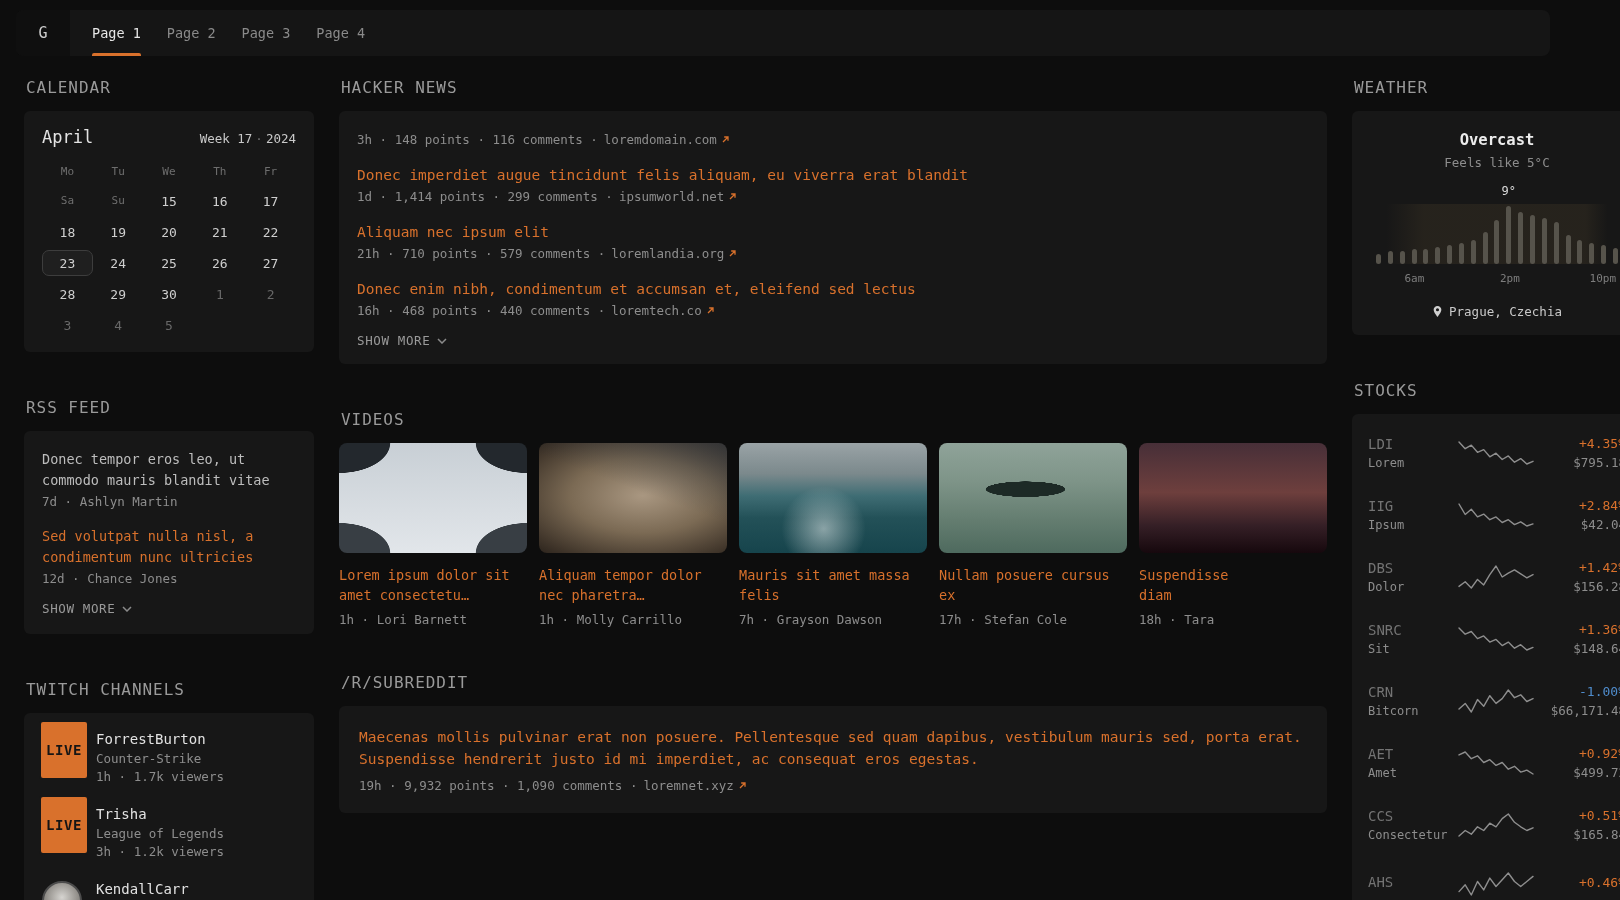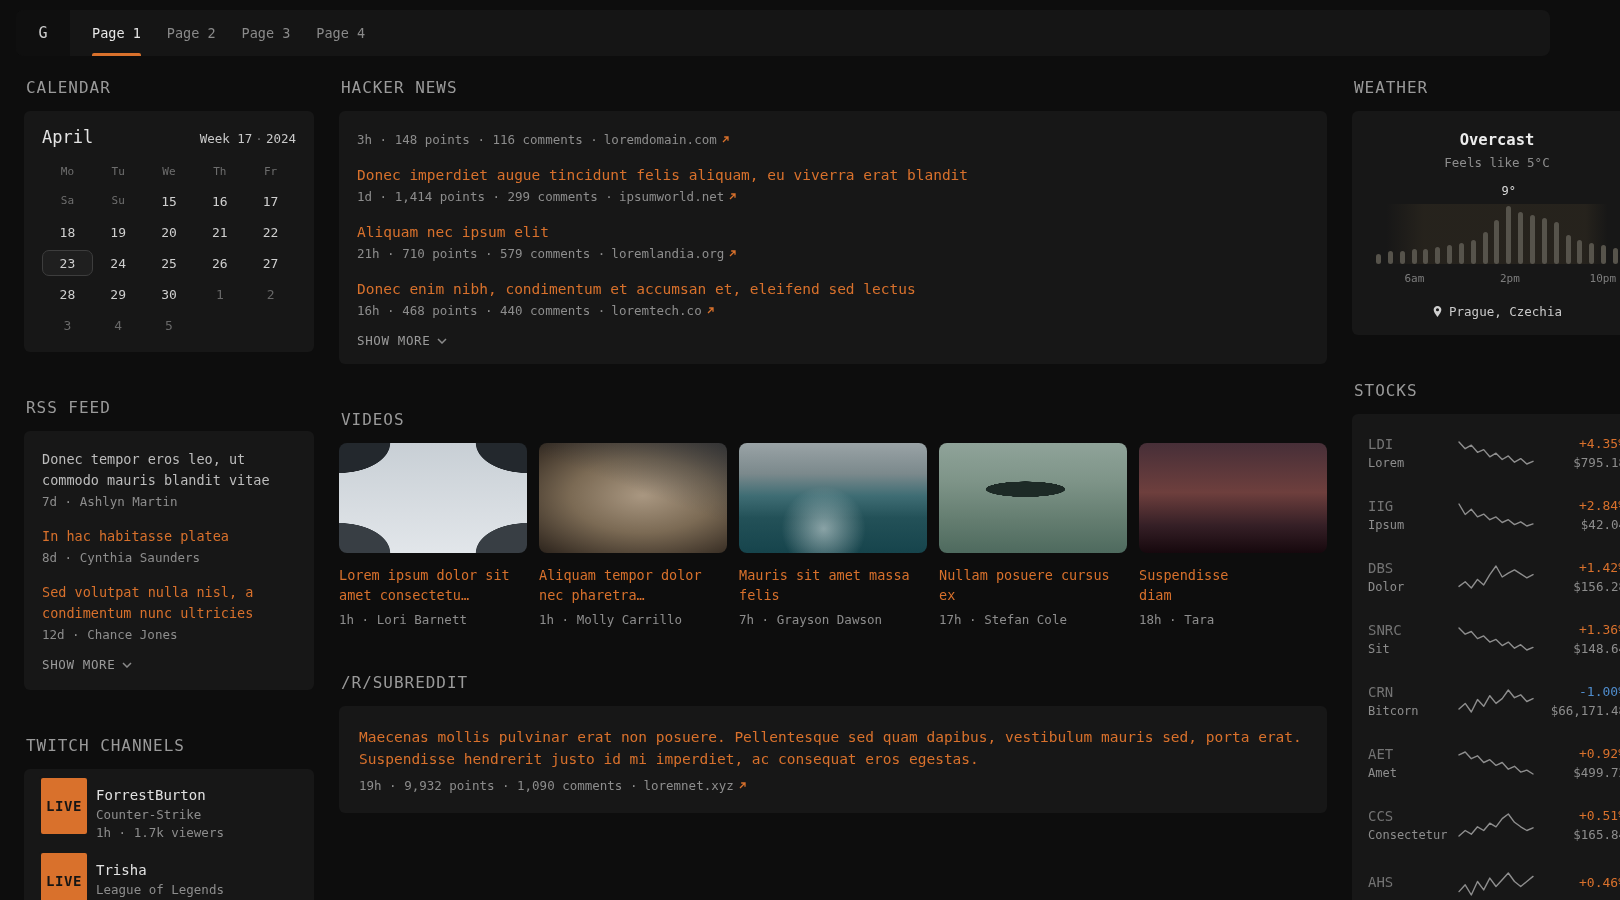--- a/index.html
+++ b/index.html
@@ -227,24 +227,20 @@
           </div>
         </div>
       </section>
 
       <section>
         <h2 class="sec-title">RSS FEED</h2>
         <div class="card feed-card">
           <article class="feed-item">
             <a class="feed-title read">Donec tempor eros leo, ut commodo mauris blandit vitae</a>
             <div class="feed-meta">7d · Ashlyn Martin</div>
-          </article>
-          <article class="feed-item">
-            <a class="feed-title">In hac habitasse platea</a>
-            <div class="feed-meta">8d · Cynthia Saunders</div>
           </article>
           <article class="feed-item">
             <a class="feed-title">Sed volutpat nulla nisl, a condimentum nunc ultricies</a>
             <div class="feed-meta">12d · Chance Jones</div>
           </article>
           <button class="show-more">
             <span>SHOW MORE</span>
             <svg class="chev" width="10" height="6" viewBox="0 0 10 6">
                 <path d="M1 1 L5 5 L9 1" stroke="#8a8a8a" fill="none" stroke-width="1.5"></path>
               </svg>

